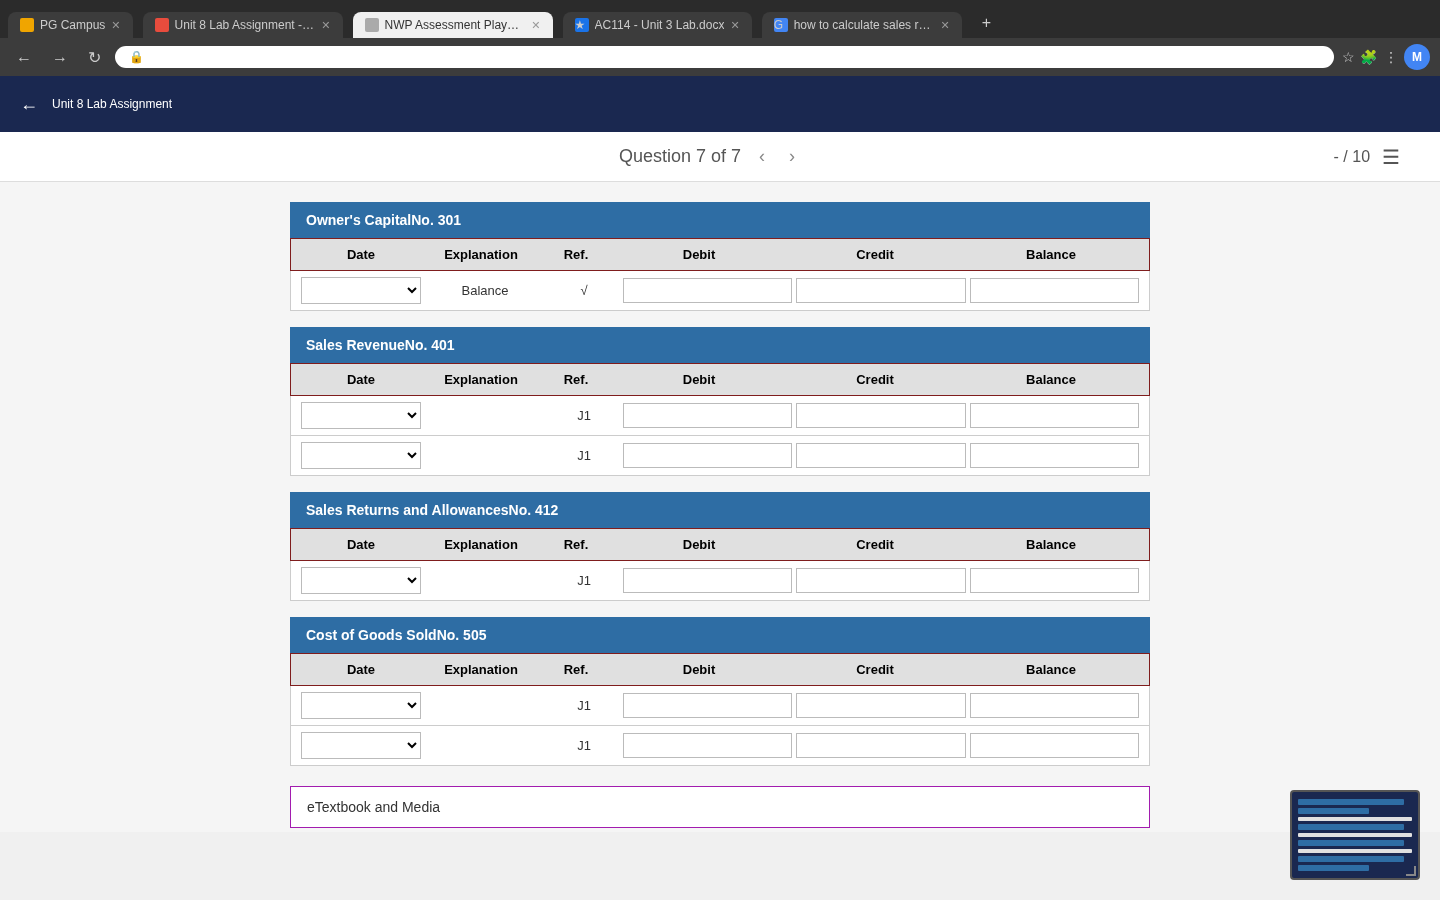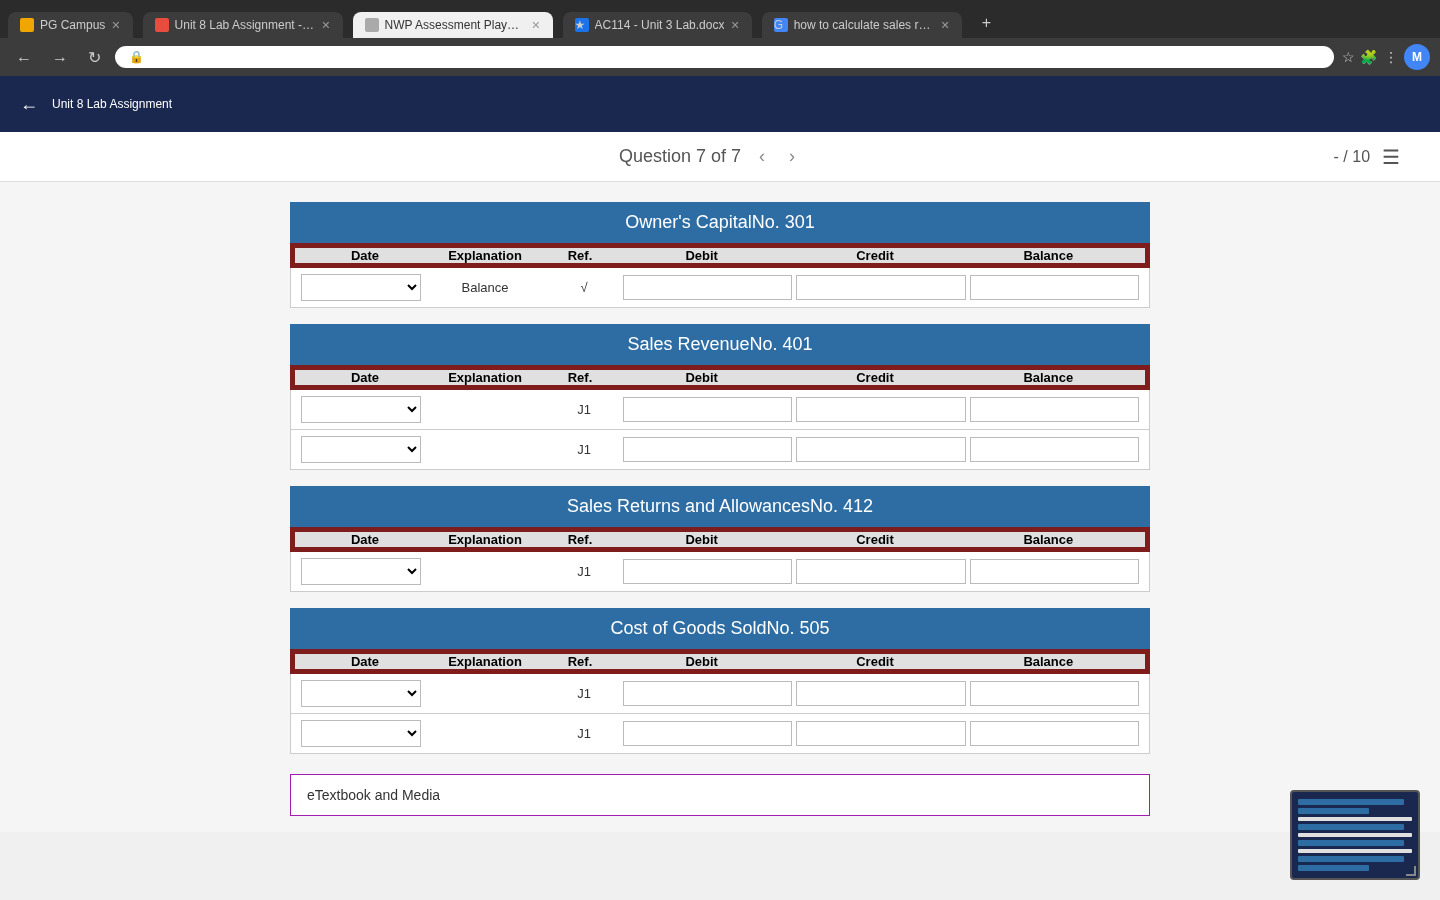--- a/index.html
+++ b/index.html
@@ -38,23 +38,23 @@
     .question-label { font-size: 18px; color: #555; }
     .nav-arrow { background: none; border: none; color: #888; font-size: 18px; cursor: pointer; padding: 2px 6px; }
     .score { font-size: 16px; color: #555; }
     .list-icon { font-size: 20px; color: #555; cursor: pointer; }
 
     
     .ledger-container { max-width: 900px; margin: 20px auto; padding: 0 20px; }
 
     
     .ledger-section { margin-bottom: 16px; }
-    .ledger-header { display: flex; align-items: center; justify-content: center; padding: 10px 16px; color: #fff; font-weight: normal; font-size: 18px; }
+    .ledger-header { display: flex; align-items: center; justify-content: flex-start; padding: 10px 16px; color: #fff; font-weight: bold; font-size: 14px; }
     .ledger-header.blue { background: #2e6da4; }
-    .ledger-columns { display: grid; grid-template-columns: 120px 120px 70px 1fr 1fr 1fr; background: #e0e0e0; padding: 0 10px; font-weight: bold; font-size: 13px; border: 5px solid #7f1d1d; }
+    .ledger-columns { display: grid; grid-template-columns: 120px 120px 70px 1fr 1fr 1fr; background: #e0e0e0; padding: 8px 10px; font-weight: bold; font-size: 13px; border: 1px solid #7f1d1d; }
     .col-header { text-align: center; }
     .ledger-row { display: grid; grid-template-columns: 120px 120px 70px 1fr 1fr 1fr; padding: 6px 10px; background: #fff; border: 1px solid #ccc; border-top: none; align-items: center; gap: 4px; }
     .ledger-row input[type="text"] { width: 100%; border: 1px solid #bbb; padding: 4px 6px; font-size: 13px; background: #fff; }
     .ledger-row select { width: 100%; border: 1px solid #bbb; padding: 4px 4px; font-size: 13px; background: #fff; }
     .ledger-row .ref { text-align: center; font-size: 13px; color: #333; }
     .ledger-row .explanation-text { font-size: 13px; color: #333; text-align: center; }
 
     
     .etextbook-bar { max-width: 900px; margin: 10px auto; padding: 0 20px; }
     .etextbook-panel { background: #fff; border: 1px solid #a21caf; padding: 12px 16px; font-size: 14px; color: #333; }

